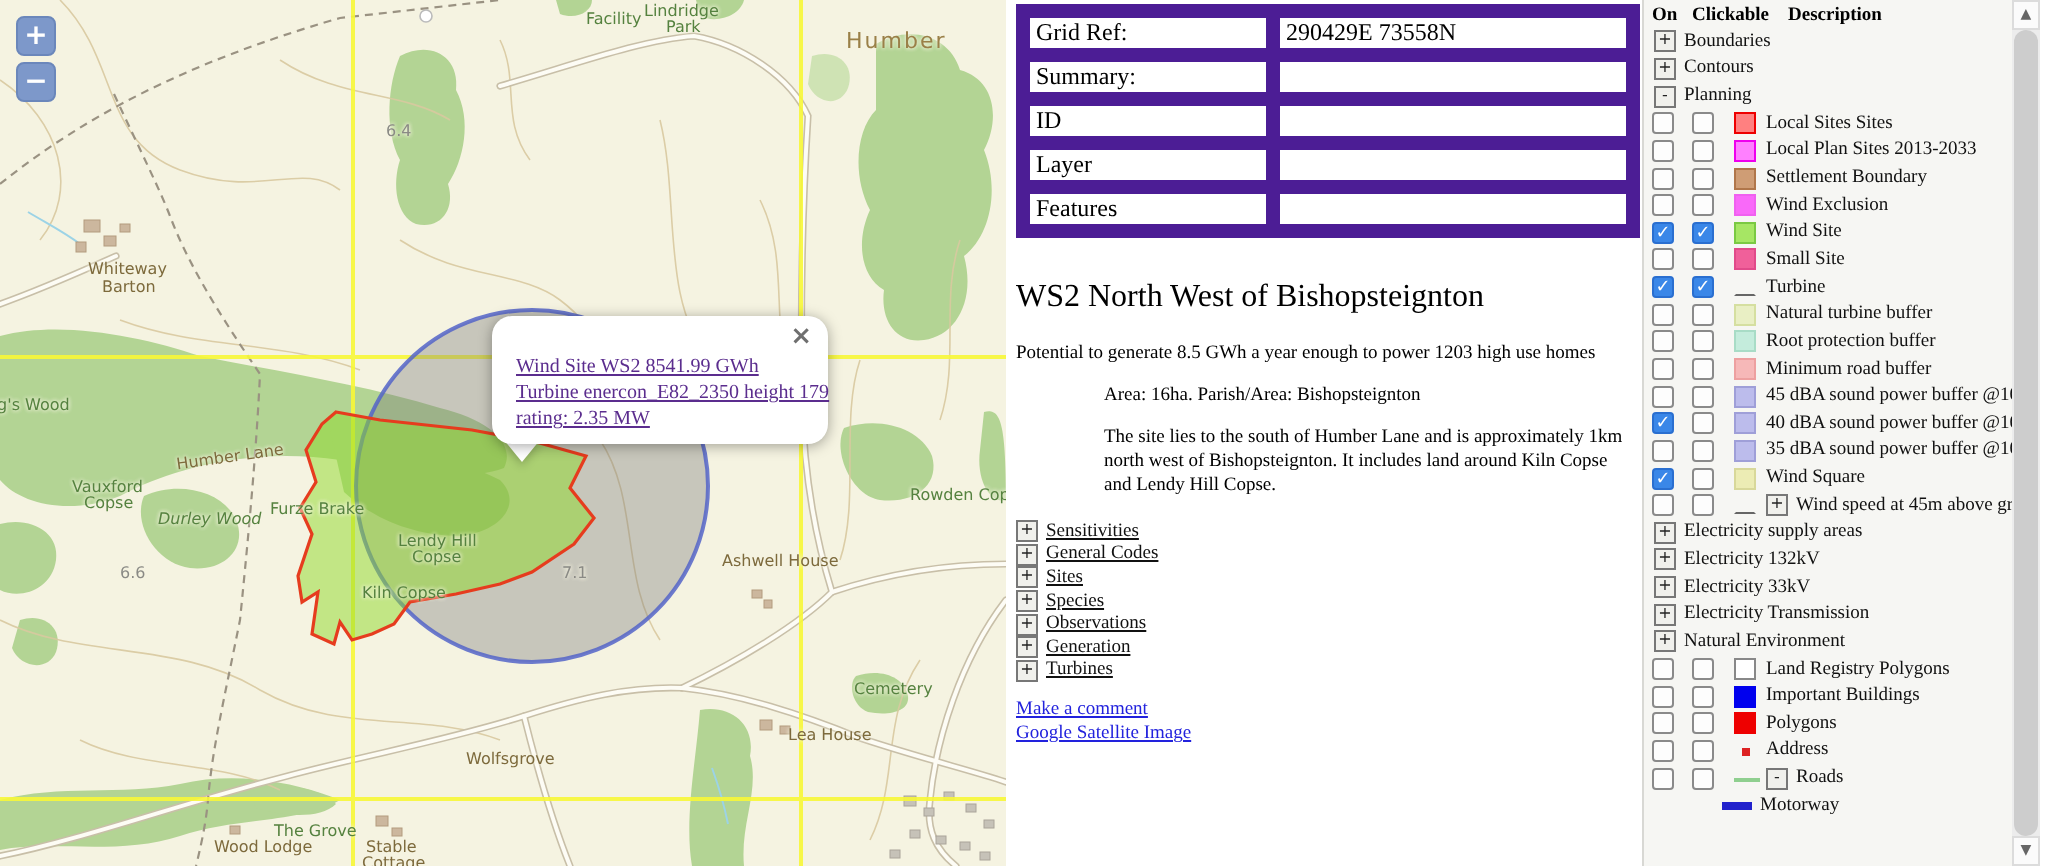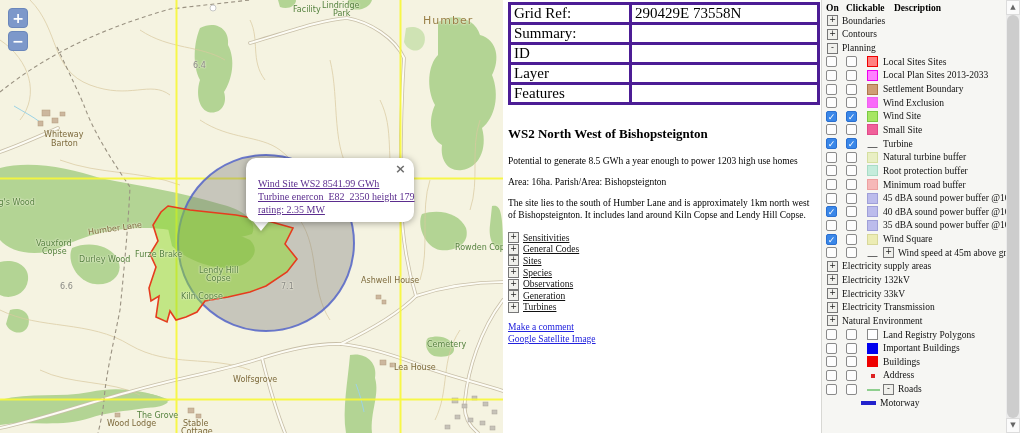--- a/index.html
+++ b/index.html
@@ -26,25 +26,25 @@
   .popup a{color:#5b2d8e;text-decoration:underline;display:block;line-height:13px;white-space:nowrap;}
   .popup-close{position:absolute;top:4px;right:8px;color:#6f6f6f;font-weight:bold;font-size:13px;
                font-family:"DejaVu Sans",sans-serif;cursor:pointer;line-height:13px;}
   .popup-tail{position:absolute;left:252px;top:220px;width:0;height:0;border:9px solid transparent;
               border-top:11px solid #fff;border-bottom:0;filter:drop-shadow(0 2px 2px rgba(0,0,0,0.2));}
 
   
   .detail-panel{position:absolute;left:503px;top:0;width:317px;height:433px;background:#fff;
                 box-sizing:border-box;padding:2px 4px 0 5px;font-size:9.5px;color:#000;}
   .gr-table{border-collapse:collapse;width:312px;table-layout:fixed;}
-  .gr-table td{border:3px solid #4c1d95;height:10px;padding:0 3px;font-size:15px;overflow:hidden;white-space:nowrap;}
+  .gr-table td{border:7px solid #4c1d95;height:10px;padding:0 3px;font-size:12px;overflow:hidden;white-space:nowrap;}
   .gr-table td.c1{width:112px;}
-  .detail-title{font-size:13px;font-weight:bold;margin:21px 0 0 0;}
+  .detail-title{font-size:16px;font-weight:normal;margin:21px 0 0 0;}
   .dpara{margin:13px 0 0 0;line-height:12px;}
-  .dpara.tight{margin-top:9px;}
+  .dpara.tight{margin-top:9px;margin-left:44px;}
   .sections{margin-top:11px;}
   .section-row{height:11.6px;display:flex;align-items:center;}
   .toggle{display:inline-block;width:9px;height:9px;border:1px solid #777;background:#f0f0ec;font-family:"DejaVu Sans",sans-serif;
           font-size:8px;line-height:8px;text-align:center;color:#222;margin-right:4px;flex:none;cursor:pointer;box-sizing:content-box;}
   .section-row a{color:#111;text-decoration:underline;cursor:pointer;}
   .dlinks{margin-top:8px;line-height:12px;}
   .dlinks a{color:#2222dd;text-decoration:underline;display:block;cursor:pointer;}
 
   
   .layers-panel{position:absolute;left:821px;top:0;width:185px;height:433px;background:#f6f6f3;border-left:1px solid #d8d8d4;
@@ -198,21 +198,21 @@
         <span class="mlabel brown big" style="left: 423px; top: 14px; text-align: right;">Humber</span>
         <span class="mlabel gray" style="left: 193px; top: 61px;">6.4</span>
         <span class="mlabel brown" style="left: 44px; top: 130px;">Whiteway</span>
         <span class="mlabel brown" style="left: 51px; top: 139px;">Barton</span>
         <span class="mlabel green" style="left: -14px; top: 198px;">King's Wood</span>
         <span class="mlabel brown" style="left: 88px; top: 224px; transform: rotate(-8deg);">Humber Lane</span>
         <span class="mlabel green" style="left: 423px; top: 243px; padding-left: 32px;">Rowden Copse</span>
         <span class="mlabel green" style="left: 36px; top: 239px;">Vauxford</span>
         <span class="mlabel green" style="left: 42px; top: 247px;">Copse</span>
         <span class="mlabel green" style="left: 135px; top: 250px;">Furze Brake</span>
-        <span class="mlabel green" style="left: 79px; top: 255px;">Durley Wood</span>
+        <span class="mlabel green" style="left: 79px; top: 255px; font-style: italic;">Durley Wood</span>
         <span class="mlabel green" style="left: 199px; top: 266px;">Lendy Hill</span>
         <span class="mlabel green" style="left: 206px; top: 274px;">Copse</span>
         <span class="mlabel brown" style="left: 361px; top: 276px;">Ashwell House</span>
         <span class="mlabel gray" style="left: 60px; top: 282px;">6.6</span>
         <span class="mlabel gray" style="left: 281px; top: 282px;">7.1</span>
         <span class="mlabel green" style="left: 181px; top: 292px;">Kiln Copse</span>
         <span class="mlabel green" style="left: 427px; top: 340px;">Cemetery</span>
         <span class="mlabel brown" style="left: 394px; top: 363px;">Lea House</span>
         <span class="mlabel brown" style="left: 233px; top: 375px;">Wolfsgrove</span>
         <span class="mlabel green" style="left: 137px; top: 411px;">The Grove</span>
@@ -444,21 +444,21 @@
         <div class="layer-row">
     <span class="cb"></span>
     <span class="cb"></span>
     <span class="swatch" style="background: rgb(0, 0, 238); border-color: rgb(0, 0, 238);"></span>
     <a>Important Buildings</a>
   </div>
         <div class="layer-row">
     <span class="cb"></span>
     <span class="cb"></span>
     <span class="swatch" style="background: rgb(238, 0, 0); border-color: rgb(238, 0, 0);"></span>
-    <a>Buildings</a>
+    <a>Polygons</a>
   </div>
         <div class="layer-row">
     <span class="cb"></span>
     <span class="cb"></span>
     <span class="swatch dot" style="--c: #dd2222;"></span>
     <a>Address</a>
   </div>
         <div class="layer-row">
     <span class="cb"></span>
     <span class="cb"></span>

